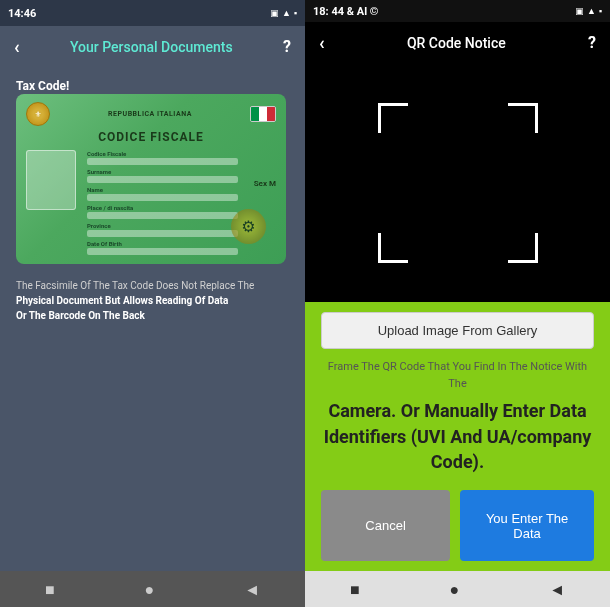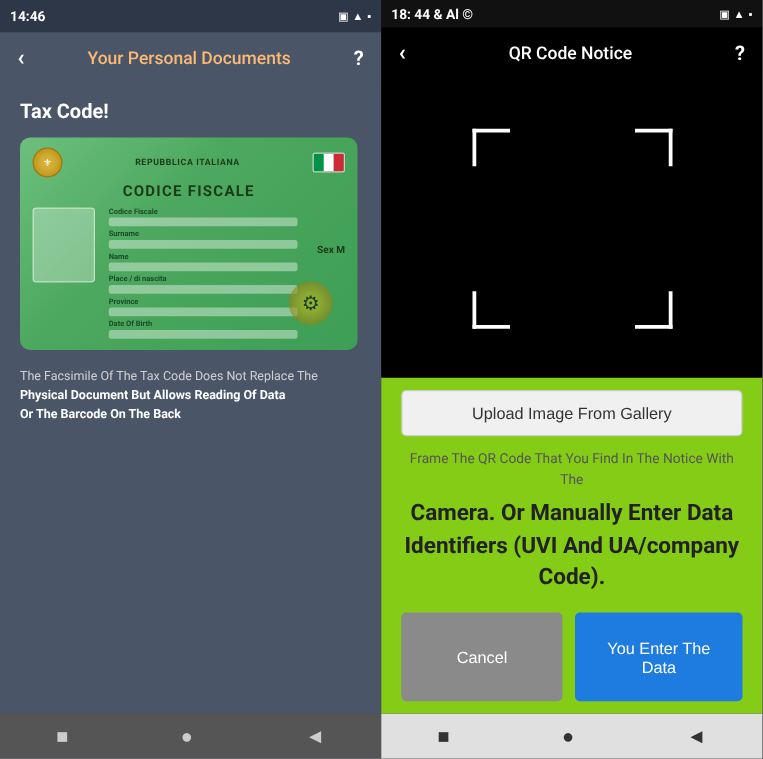--- a/index.html
+++ b/index.html
@@ -52,43 +52,43 @@
       background: #4a5568;
     }
 
     .nav-arrow {
       color: #fff;
       font-size: 18px;
       font-weight: bold;
     }
 
     .nav-title {
-      color: #fdba74;
+      color: #5eead4;
       font-size: 14px;
       font-weight: 500;
       text-align: center;
       flex: 1;
     }
 
     .nav-question {
       color: #fff;
       font-size: 16px;
       font-weight: bold;
     }
 
     .left-content {
       padding: 12px 16px;
       flex: 1;
     }
 
     .section-title {
       color: #fff;
-      font-size: 16px;
-      font-weight: bold;
-      margin-bottom: 12px;
+      font-size: 12px;
+      font-weight: bold;
+      margin-bottom: 1px;
     }
 
     
     .id-card {
       width: 270px;
       height: 170px;
       background: linear-gradient(135deg, #6dbf7e 0%, #4ca85e 40%, #3d9e55 100%);
       border-radius: 8px;
       padding: 8px 10px;
       position: relative;

